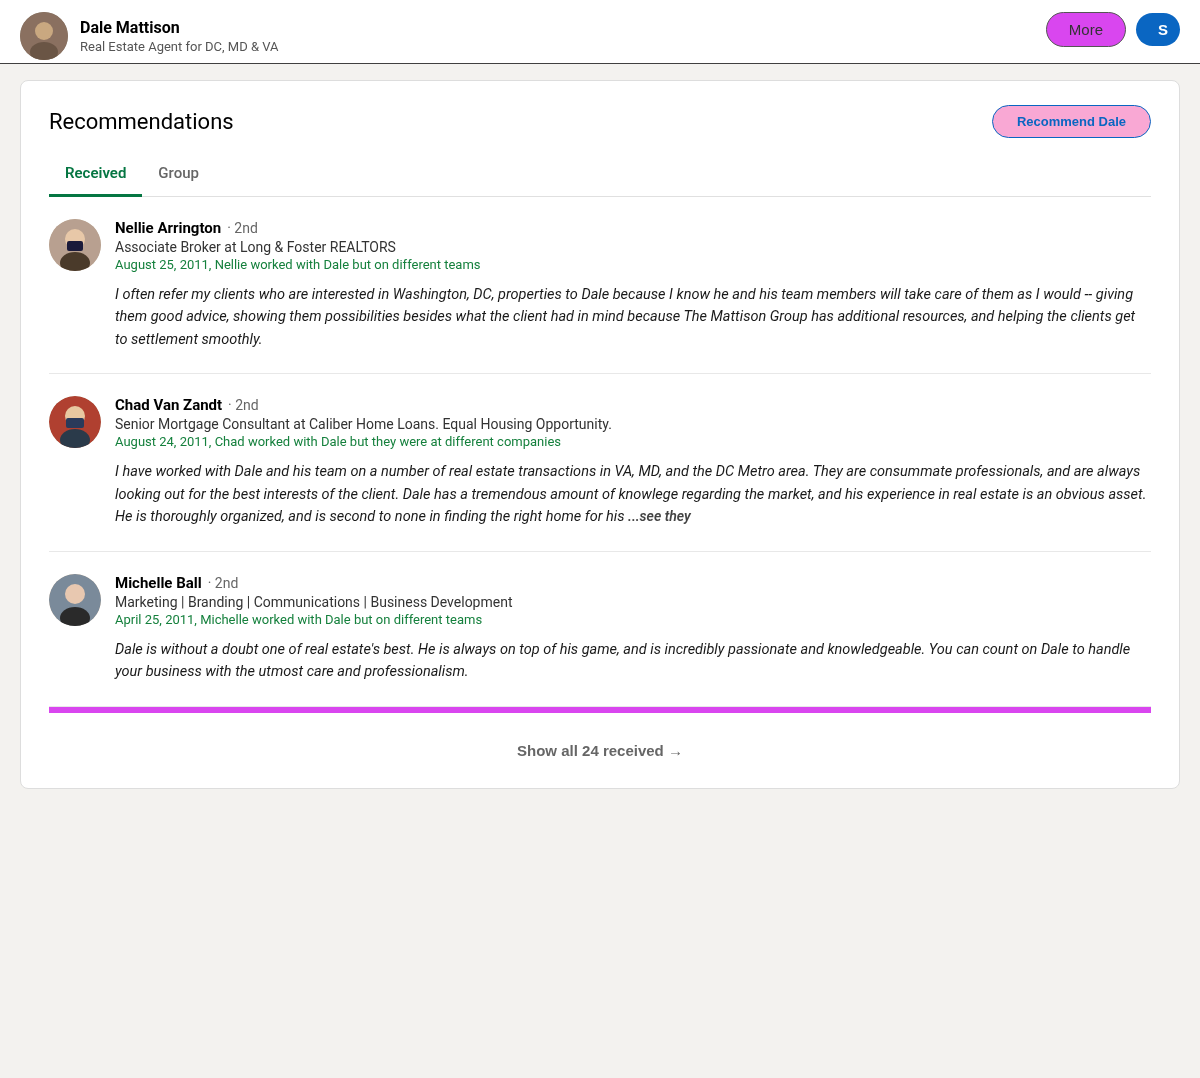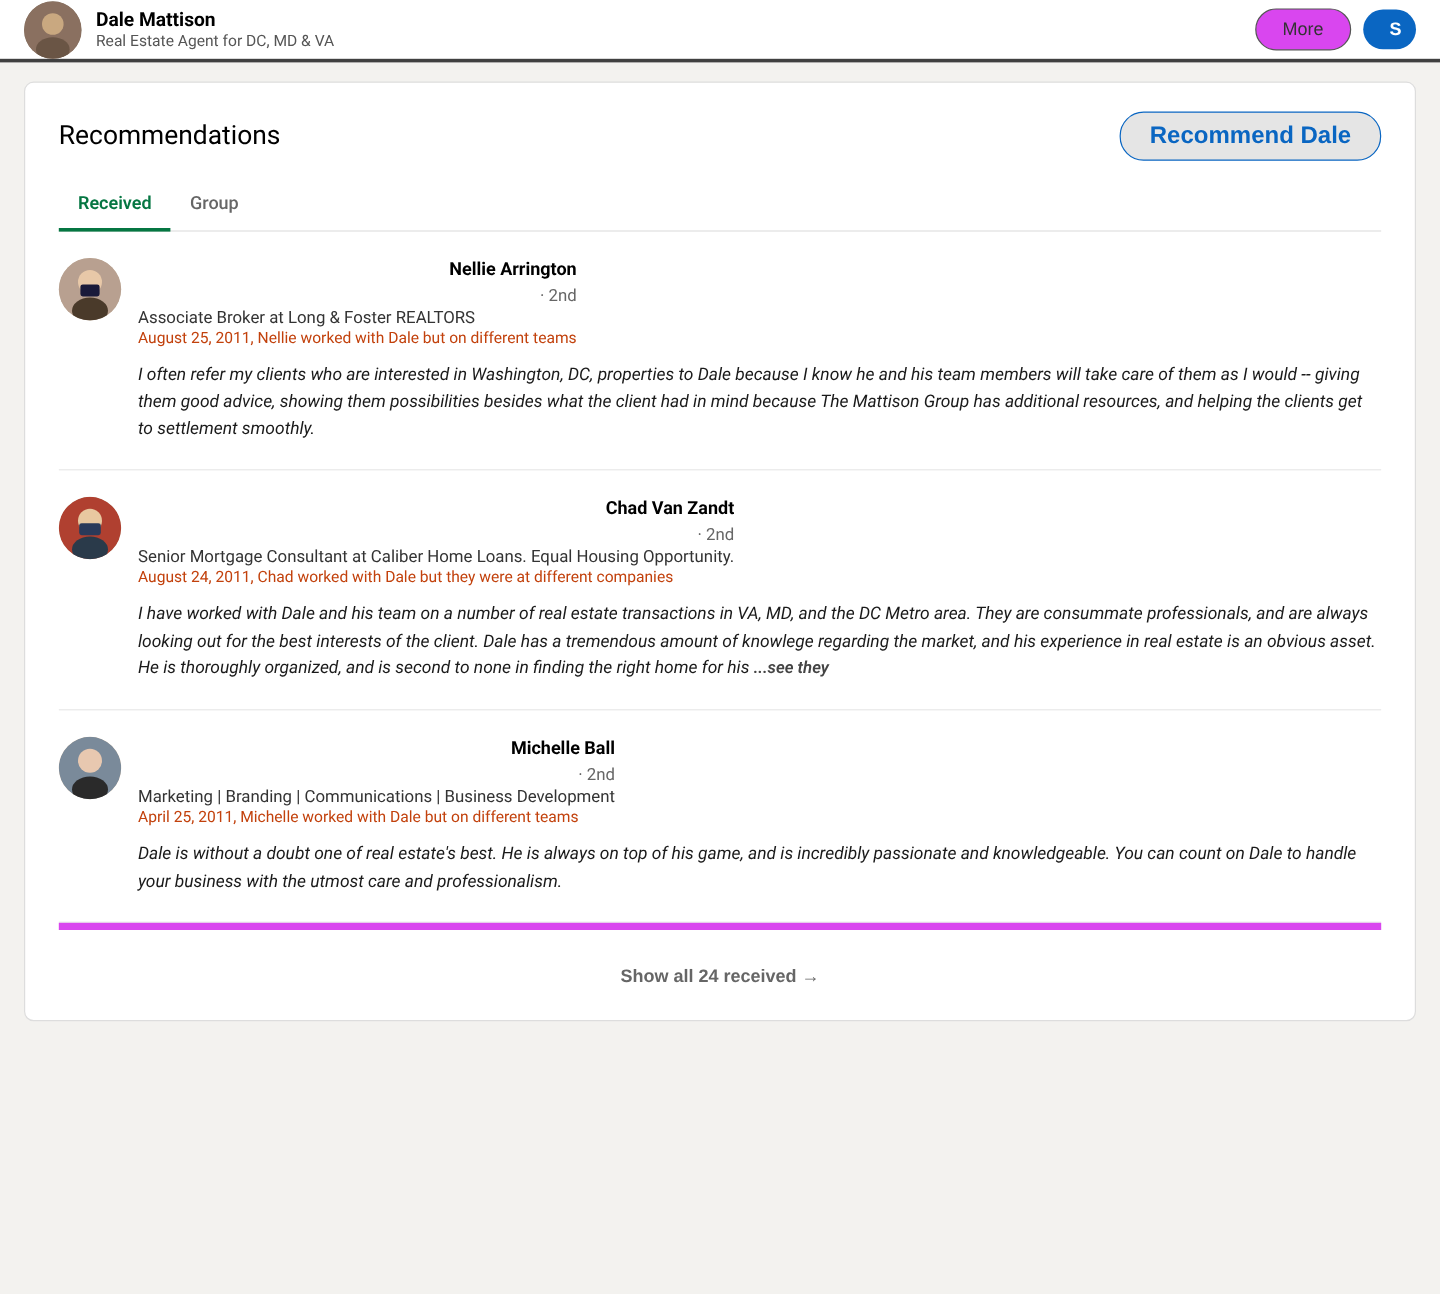--- a/index.html
+++ b/index.html
@@ -6,26 +6,26 @@
     body {
       font-family: -apple-system, BlinkMacSystemFont, 'Segoe UI', Roboto, Helvetica, Arial, sans-serif;
       background: #f3f2ef;
       min-height: 1078px;
       width: 1200px;
     }
 
     
     .top-header {
       background: #fff;
-      border-bottom: 3px solid #404040;
+      border-bottom: 1px solid #404040;
       padding: 12px 20px;
       display: flex;
-      align-items: center;
+      align-items: flex-start;
       justify-content: space-between;
-      height: 52px;
+      height: 64px;
     }
     .profile-info {
       display: flex;
       align-items: center;
       gap: 12px;
     }
     .avatar-circle {
       width: 48px;
       height: 48px;
       border-radius: 50%;
@@ -97,24 +97,24 @@
       justify-content: space-between;
       margin-bottom: 16px;
     }
     .rec-title {
       font-size: 22px;
       font-weight: 400;
       color: #000;
     }
     .btn-recommend {
       border: 1.5px solid #0a66c2;
-      background: #e5e5e5;
+      background: #f9a8d4;
       border-radius: 20px;
       padding: 8px 24px;
-      font-size: 20px;
+      font-size: 13px;
       font-weight: 700;
       color: #0a66c2;
       cursor: pointer;
     }
 
     
     .tabs {
       display: flex;
       gap: 0;
       border-bottom: 1px solid #e0e0e0;
@@ -157,41 +157,40 @@
       overflow: hidden;
       background: #c9b9a8;
     }
     .person-avatar svg {
       width: 52px;
       height: 52px;
     }
     .person-info {}
     .person-name-row {
       display: flex;
-      align-items: flex-end;
+      align-items: center;
       gap: 6px;
-      flex-direction: column;
     }
     .person-name {
       font-size: 15px;
       font-weight: 700;
       color: #000;
     }
     .person-degree {
       font-size: 14px;
       color: #666;
     }
     .person-role {
       font-size: 14px;
       color: #333;
       margin-top: 2px;
     }
     .person-date {
       font-size: 13px;
-      color: #c2410c;
+      color: #15803d;
       margin-top: 2px;
     }
     .rec-text {
       font-size: 14.5px;
       color: #1a1a1a;
       line-height: 1.55;
       margin-left: 66px;
       font-style: italic;
     }
     .see-more {

